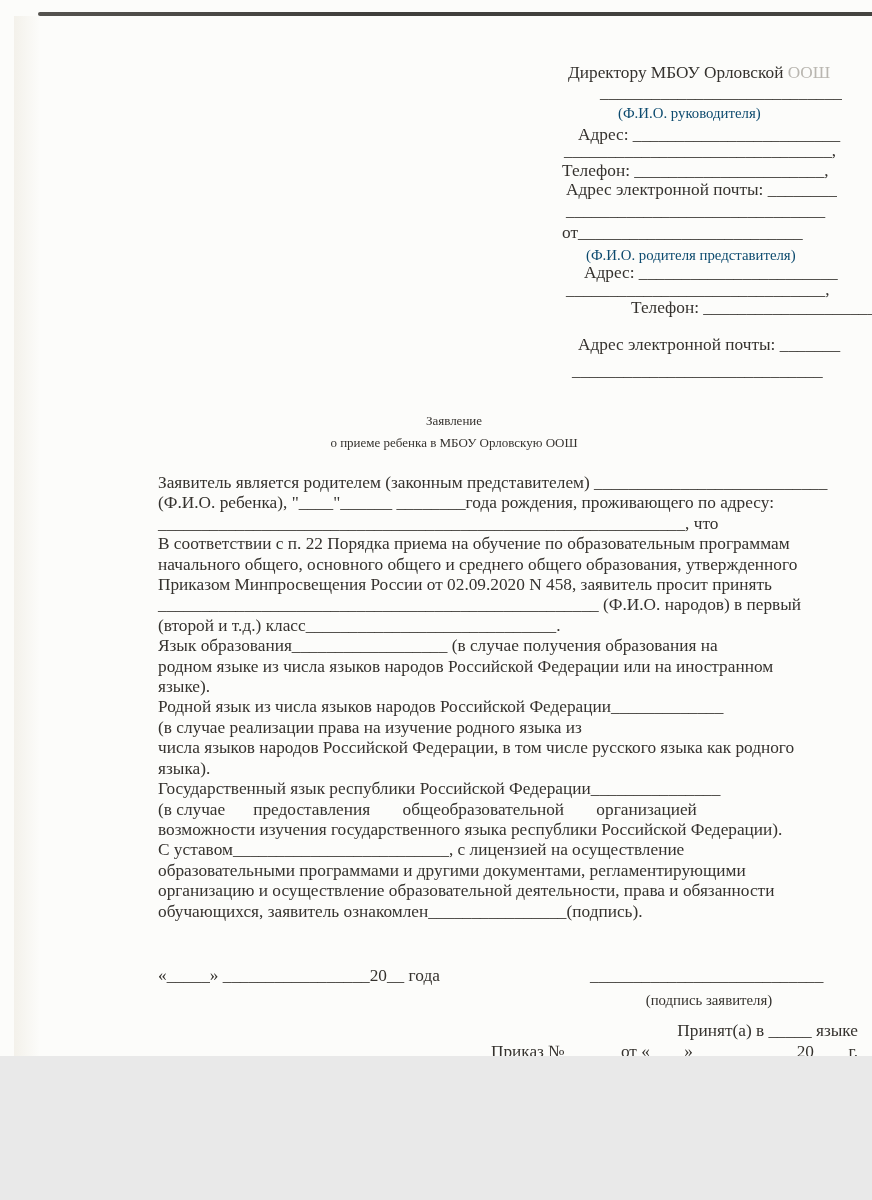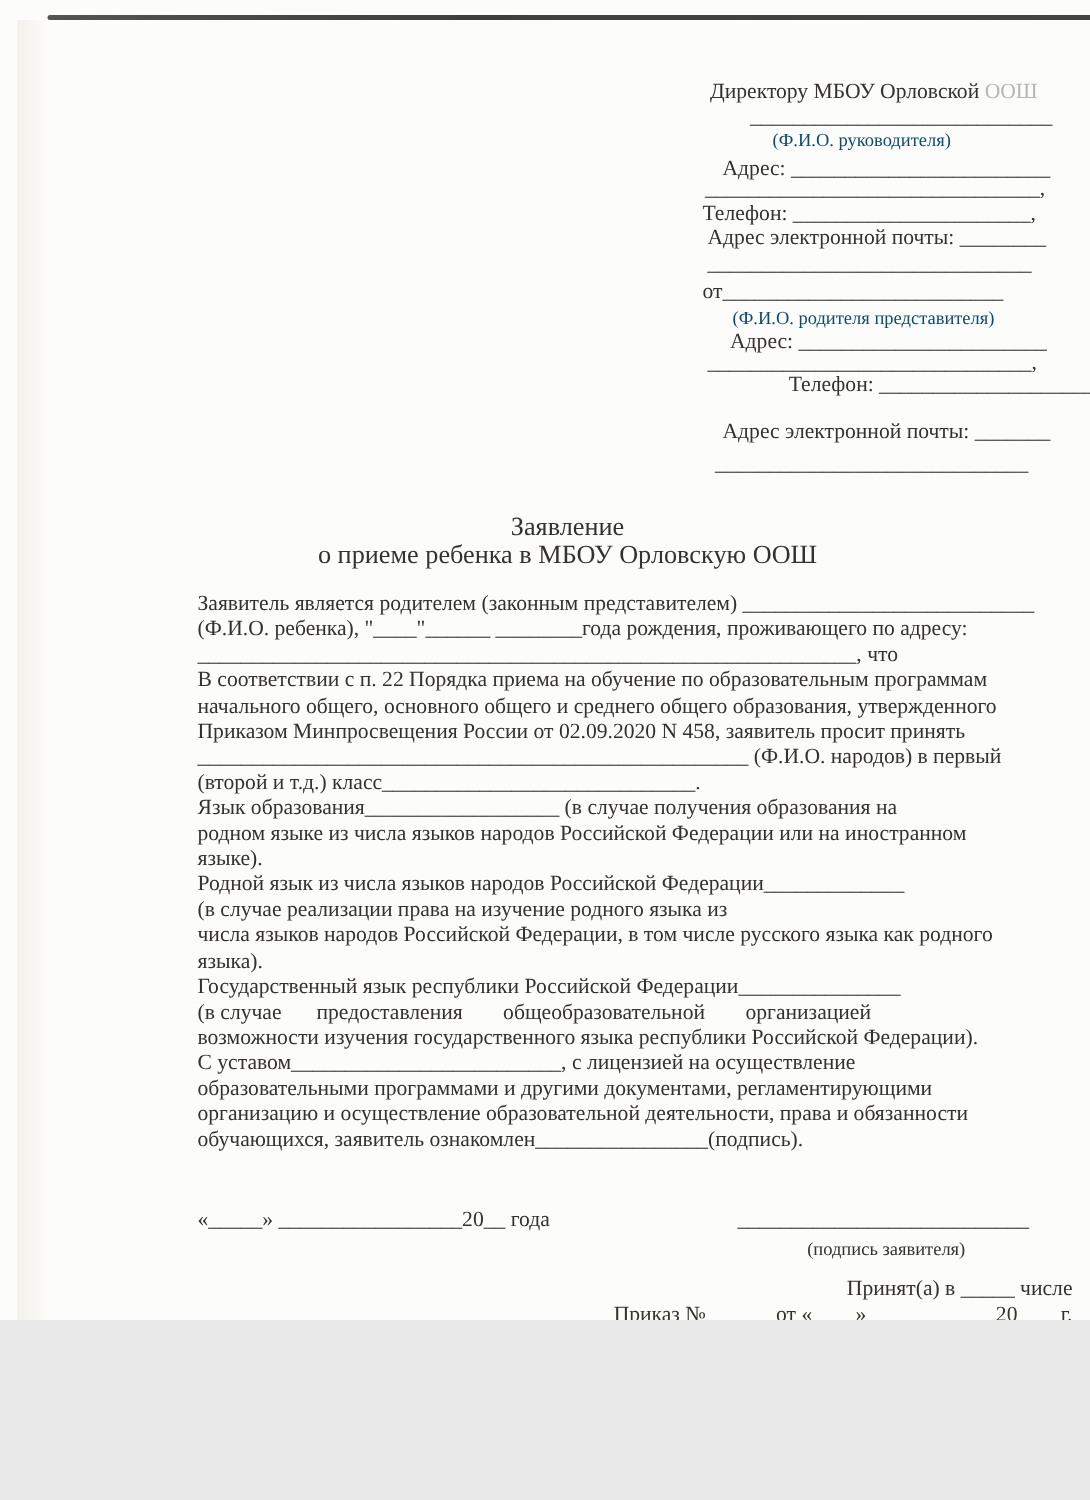--- a/index.html
+++ b/index.html
@@ -36,21 +36,21 @@
   .r8{top:201px;left:566px;}
   .r9{top:223px;left:562px;}
   .r10{top:245px;left:586px;}
   .r11{top:263px;left:584px;}
   .r12{top:280px;left:566px;}
   .r13{top:298px;left:594px;margin-left:37px;}
   .r14{top:335px;left:578px;}
   .r15{top:361px;left:572px;}
   
   .title-wrap{position:absolute;left:158px;top:410px;width:592px;text-align:center;
-    font-size:21px;line-height:22px;}
+    font-size:13px;line-height:22px;}
   
   .body{position:absolute;left:158px;top:473px;width:692px;
     font-size:17.3px;line-height:20.4px;}
   .bl{white-space:nowrap;}
   .jrest{margin-left:28px;word-spacing:28px;}
   
   .date-line{position:absolute;left:158px;top:966px;font-size:17.3px;white-space:nowrap;}
   .sig-blank{position:absolute;left:590px;top:966px;font-size:17.3px;white-space:nowrap;}
   .sig-cap{position:absolute;left:590px;top:992px;width:238px;text-align:center;
     font-size:14.8px;}
@@ -115,18 +115,18 @@
     <div class="bl">образовательными программами и другими документами, регламентирующими</div>
     <div class="bl">организацию и осуществление образовательной деятельности, права и обязанности</div>
     <div class="bl">обучающихся, заявитель ознакомлен________________(подпись).</div>
   </div>
 
   <div class="date-line">«_____» _________________20__  года</div>
   <div class="sig-blank">___________________________</div>
   <div class="sig-cap">(подпись заявителя)</div>
 
   <div class="resolution">
-    <div>Принят(а) в _____ числе</div>
+    <div>Принят(а) в _____ языке</div>
     <div>Приказ №______ от «____» ___________ 20____г.</div>
     <div>Директор МБОУ Орловской ООШ: ________ М.А. Чернягина</div>
   </div>
 
 </div>
 
 </body></html>

